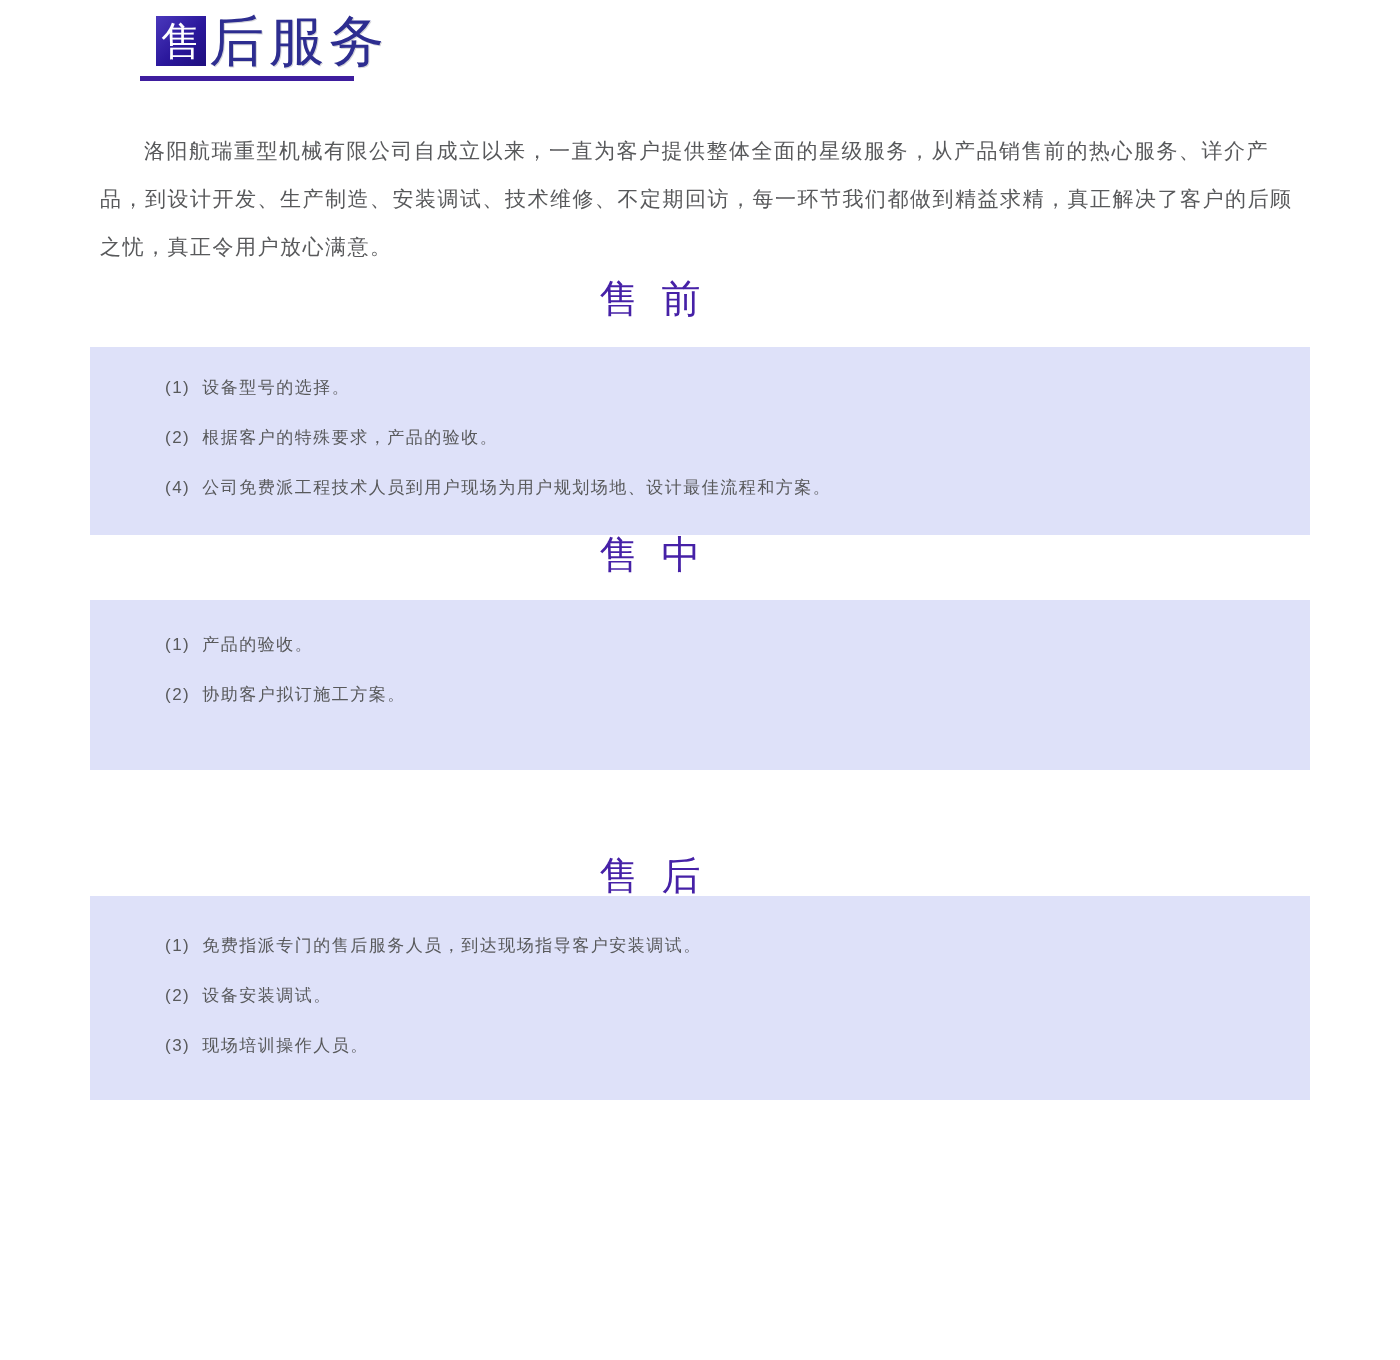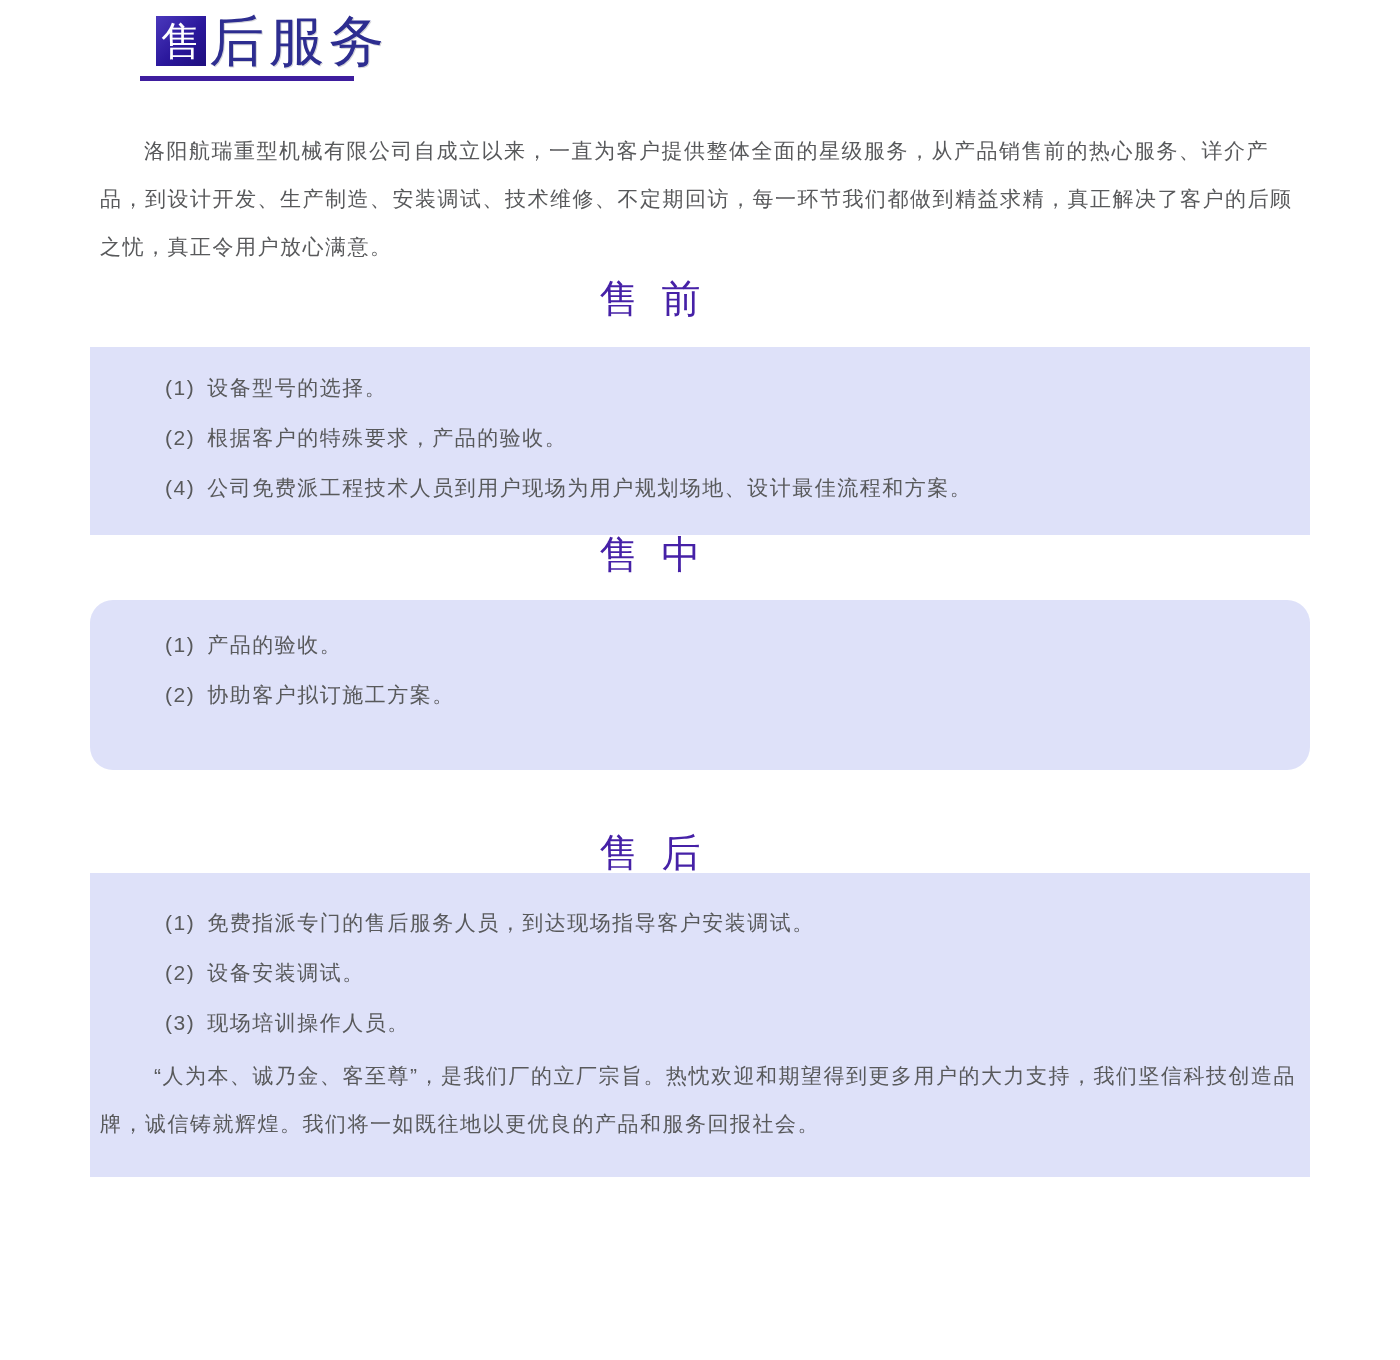--- a/index.html
+++ b/index.html
@@ -66,36 +66,36 @@
     text-align: center;
     font-size: 39px;
     line-height: 40px;
     font-weight: 400;
     letter-spacing: 6px;
     color: var(--heading-purple, #4621a7);
     white-space: pre;
   }
   .section-heading.first  { margin-top: 8px;  }
   .section-heading.second { }
-  .section-heading.third  { margin-top: 63px; }
+  .section-heading.third  { margin-top: 86px; }
 
   
   .panel {
     width: 1220px;
     margin-left: 90px;
     background: var(--panel-bg, #dee1f9);
   }
   .panel-1 { margin-top: 28px; padding: 16px 0 22px 0; }
-  .panel-2 { margin-top: 25px; padding: 20px 0 50px 0; border-radius: 23px; }
+  .panel-2 { margin-top: 25px; padding: 20px 0 50px 0; }
   .panel-3 { padding: 25px 0 29px 0; }
 
   .service-list { list-style: none; }
   .service-item {
     padding-left: 75px;
-    font-size: 21px;
+    font-size: 17px;
     line-height: 50px;
     letter-spacing: 1.5px;
     color: var(--body-text, #58595b);
     white-space: nowrap;
   }
   .item-num { margin-right: 12px; }
 
   .closing {
     margin: 4px 10px 0 10px;
     font-size: 21px;
@@ -154,14 +154,13 @@
     <li class="service-item">
       <span class="item-num">(1)</span><span>免费指派专门的售后服务人员，到达现场指导客户安装调试。</span>
     </li>
     <li class="service-item">
       <span class="item-num">(2)</span><span>设备安装调试。</span>
     </li>
     <li class="service-item">
       <span class="item-num">(3)</span><span>现场培训操作人员。</span>
     </li>
   </ul>
-  <p class="closing">“人为本、诚乃金、客至尊”，是我们厂的立厂宗旨。热忱欢迎和期望得到更多用户的大力支持，我们坚信科技创造品牌，诚信铸就辉煌。我们将一如既往地以更优良的产品和服务回报社会。</p>
 </div>
 
 </body></html>

